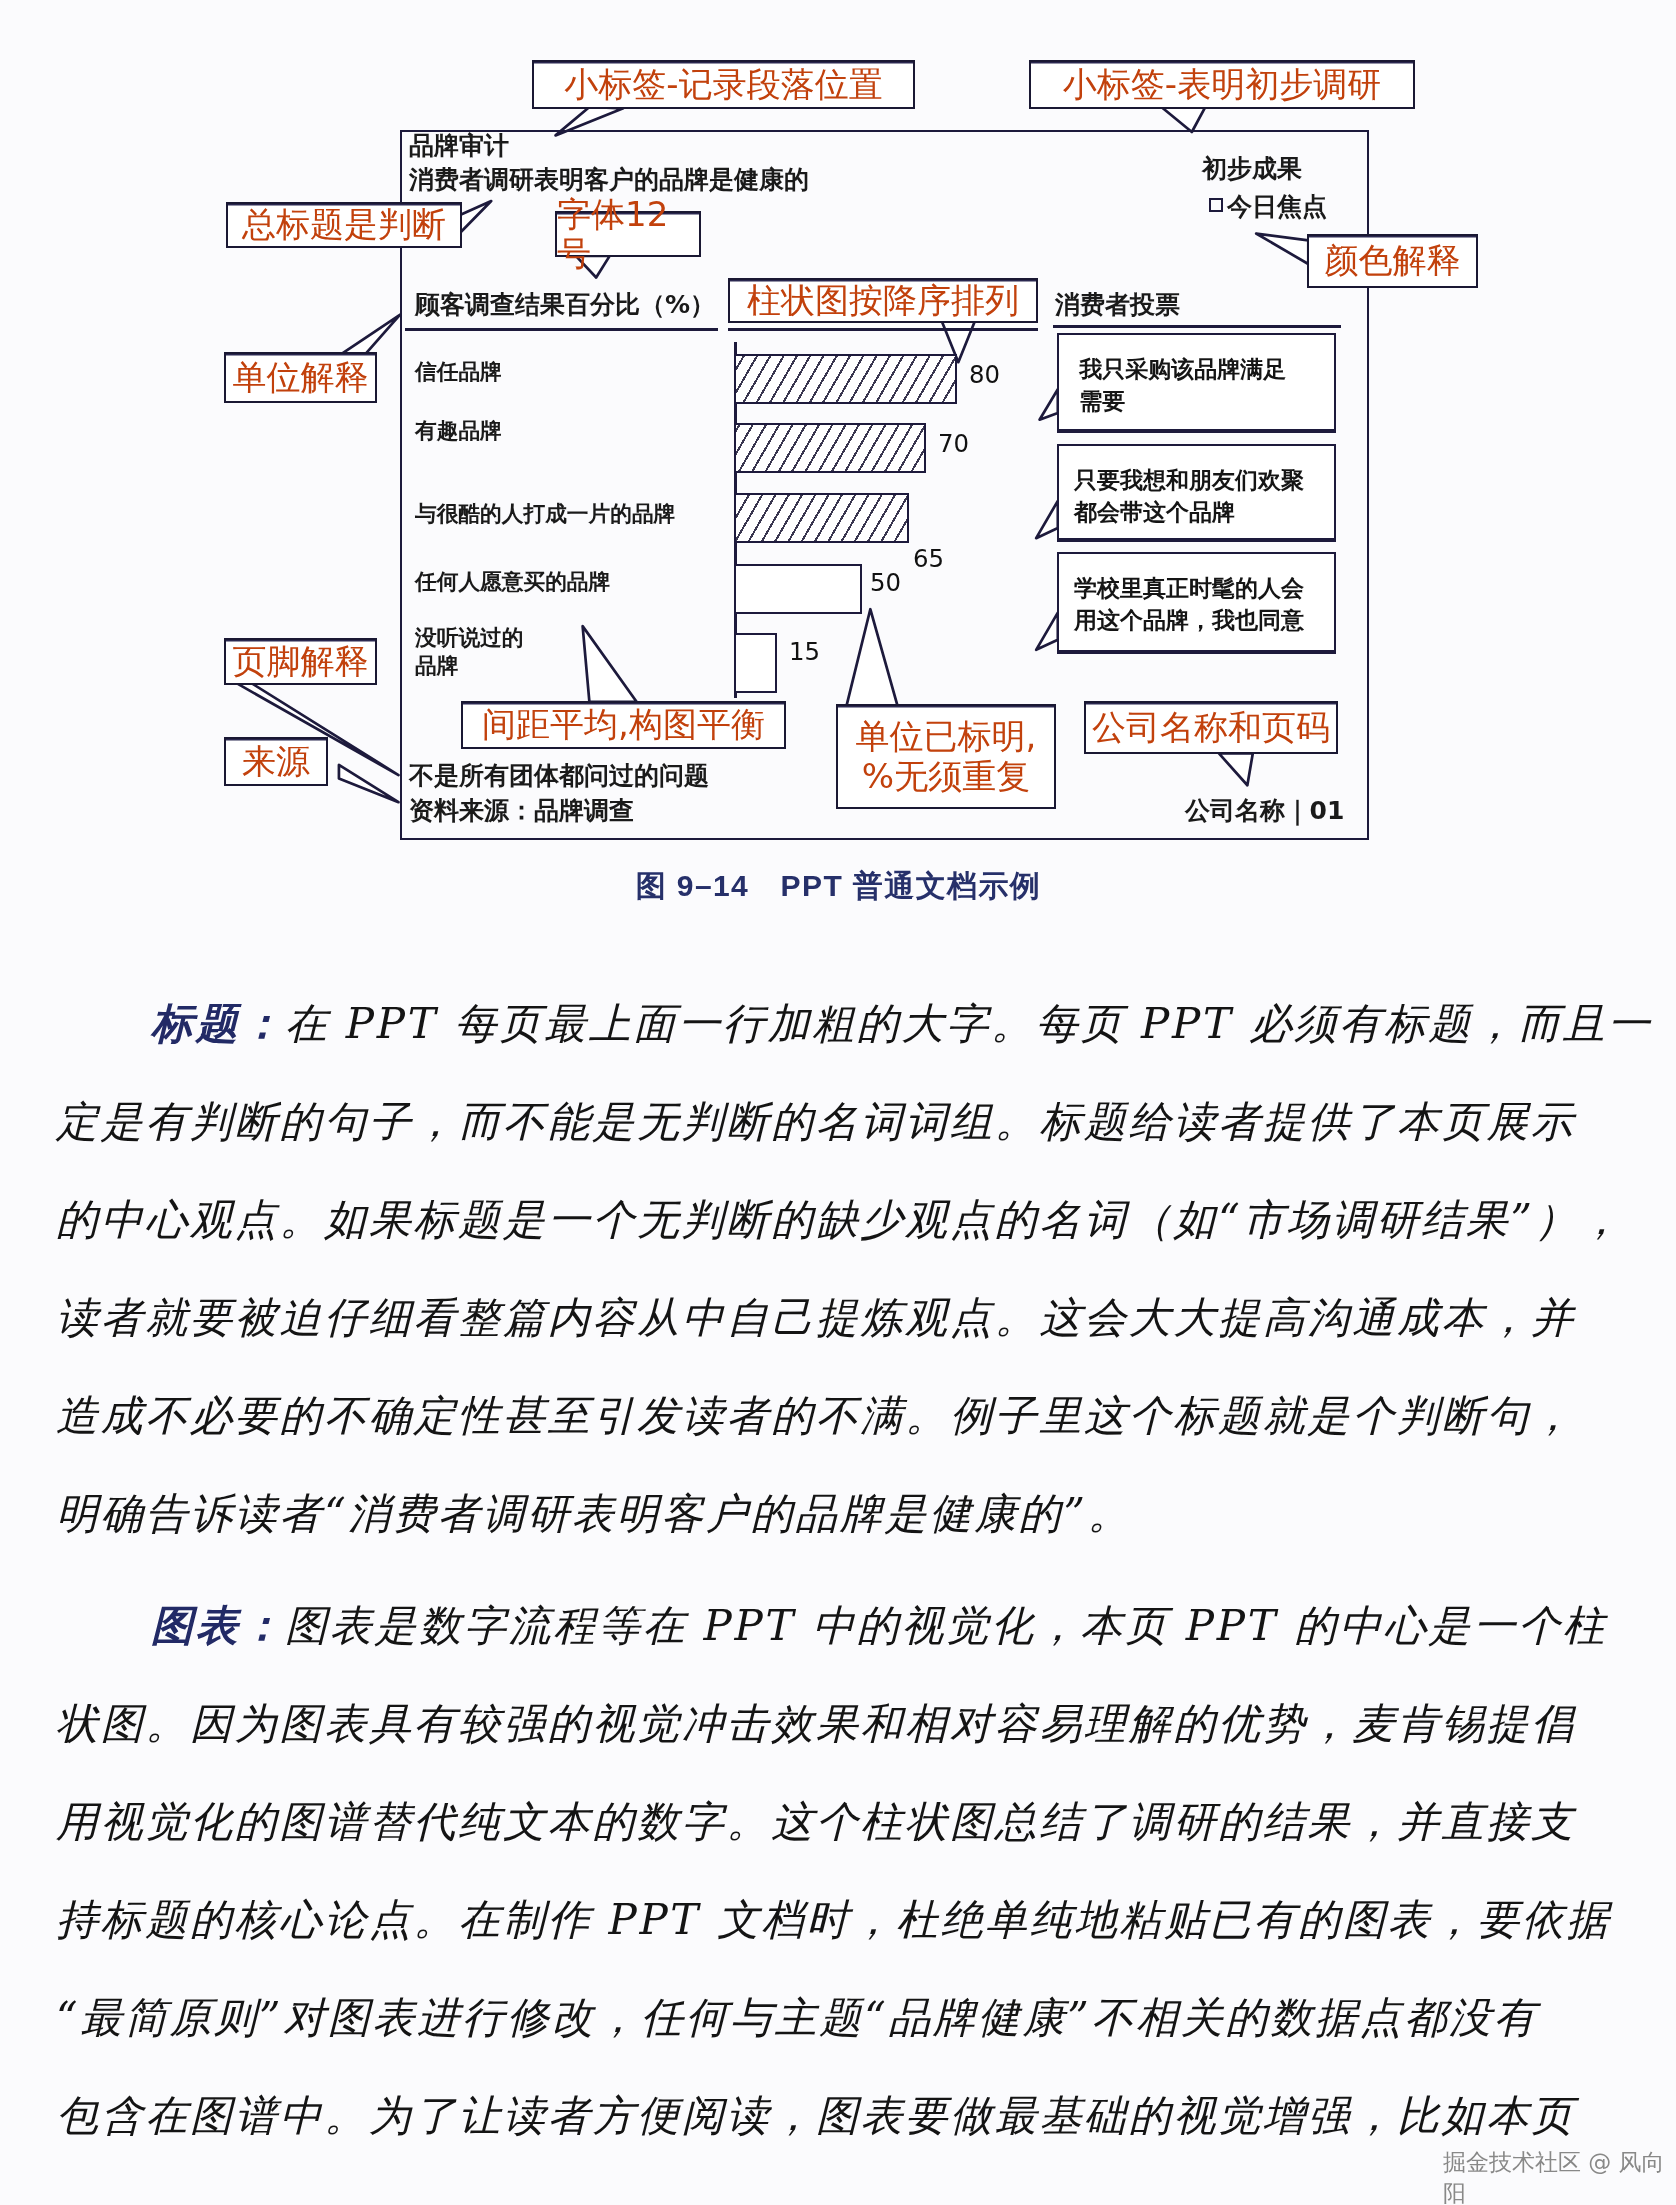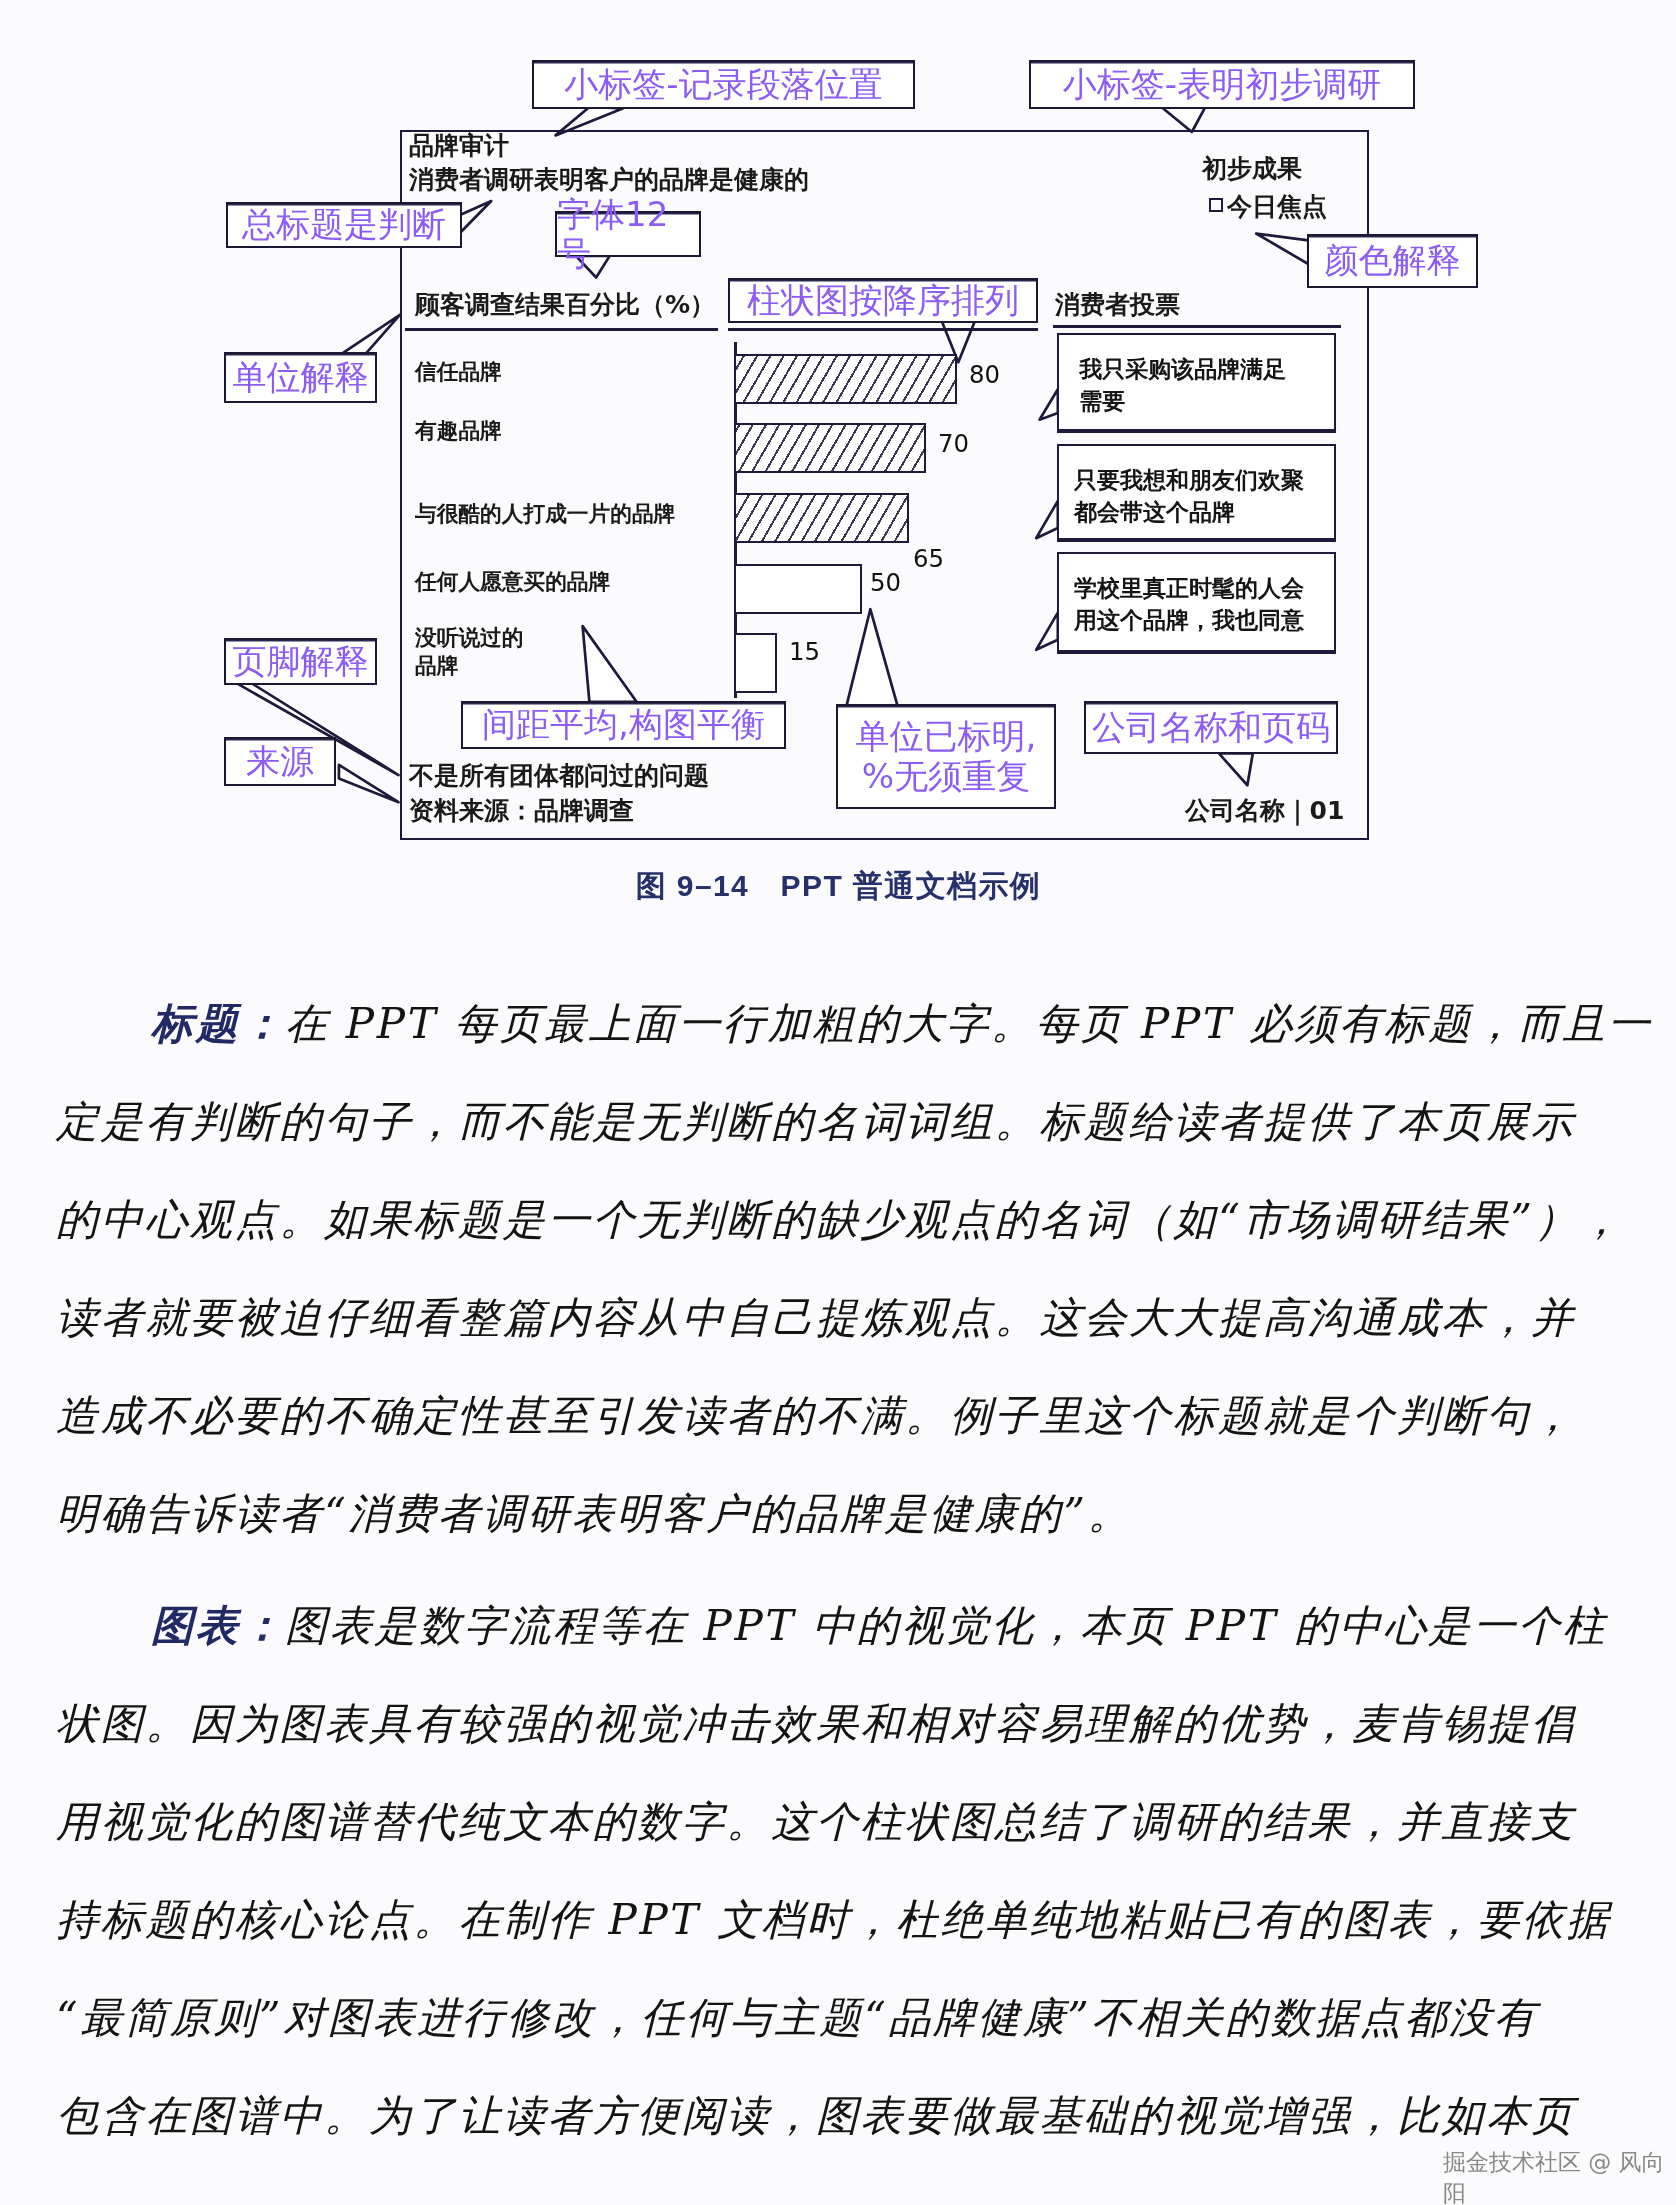--- a/index.html
+++ b/index.html
@@ -10,21 +10,21 @@
     color:#17161c;
   }
   
   .frame {
     position:absolute; left:400px; top:130px; width:969px; height:710px;
     border:2.7px solid #1d1a3c; box-sizing:border-box;
   }
   .callout {
     position:absolute; background:#ffffff; border:2.7px solid #1a1833;
     box-sizing:border-box; display:flex; align-items:center; justify-content:center;
-    font-size:34px; line-height:1.15; color:#8b5cf6;
+    font-size:34px; line-height:1.15; color:#c2410c;
     box-shadow: 0 1.4px 0 #2b2850 inset;
   }
   .slide-text { position:absolute; font-size:25px; font-weight:bold; color:#1a1a1a; white-space:nowrap; }
   .rule { position:absolute; height:2.7px; background:#1d1a3c; }
   .axis { position:absolute; left:734px; top:342px; width:2.7px; height:356px; background:#1d1a3c; }
   .bar {
     position:absolute; left:736px; height:50px; box-sizing:border-box;
     border:2.7px solid #1d1a3c; border-left:none; background:#fff;
   }
   .bar.hatched {
@@ -155,21 +155,21 @@
   <div class="slide-text" style="left:1185px; top:794px;">公司名称｜01</div>
 
   <div class="callout" style="left:532px; top:60px; width:383px; height:49px;">小标签-记录段落位置</div>
   <div class="callout" style="left:1029px; top:60px; width:386px; height:49px;">小标签-表明初步调研</div>
   <div class="callout" style="left:226px; top:202px; width:236px; height:46px;">总标题是判断</div>
   <div class="callout" style="left:555px; top:211px; width:146px; height:46px;">字体12号</div>
   <div class="callout" style="left:1307px; top:234px; width:171px; height:54px;">颜色解释</div>
   <div class="callout" style="left:728px; top:278px; width:310px; height:45px;">柱状图按降序排列</div>
   <div class="callout" style="left:224px; top:352px; width:153px; height:51px;">单位解释</div>
   <div class="callout" style="left:224px; top:638px; width:153px; height:47px;">页脚解释</div>
-  <div class="callout" style="left:224px; top:737px; width:112px; height:49px;">来源</div>
+  <div class="callout" style="left:224px; top:737px; width:104px; height:49px;">来源</div>
   <div class="callout" style="left:461px; top:701px; width:325px; height:48px;">间距平均,构图平衡</div>
   <div class="callout" style="left:836px; top:704px; width:220px; height:105px; flex-direction:column;">
     <span>单位已标明,</span>
     <span>%无须重复</span>
   </div>
   <div class="callout" style="left:1084px; top:701px; width:254px; height:53px;">公司名称和页码</div>
 
   <div class="caption">图 9–14　PPT 普通文档示例</div>
 </div>
 

